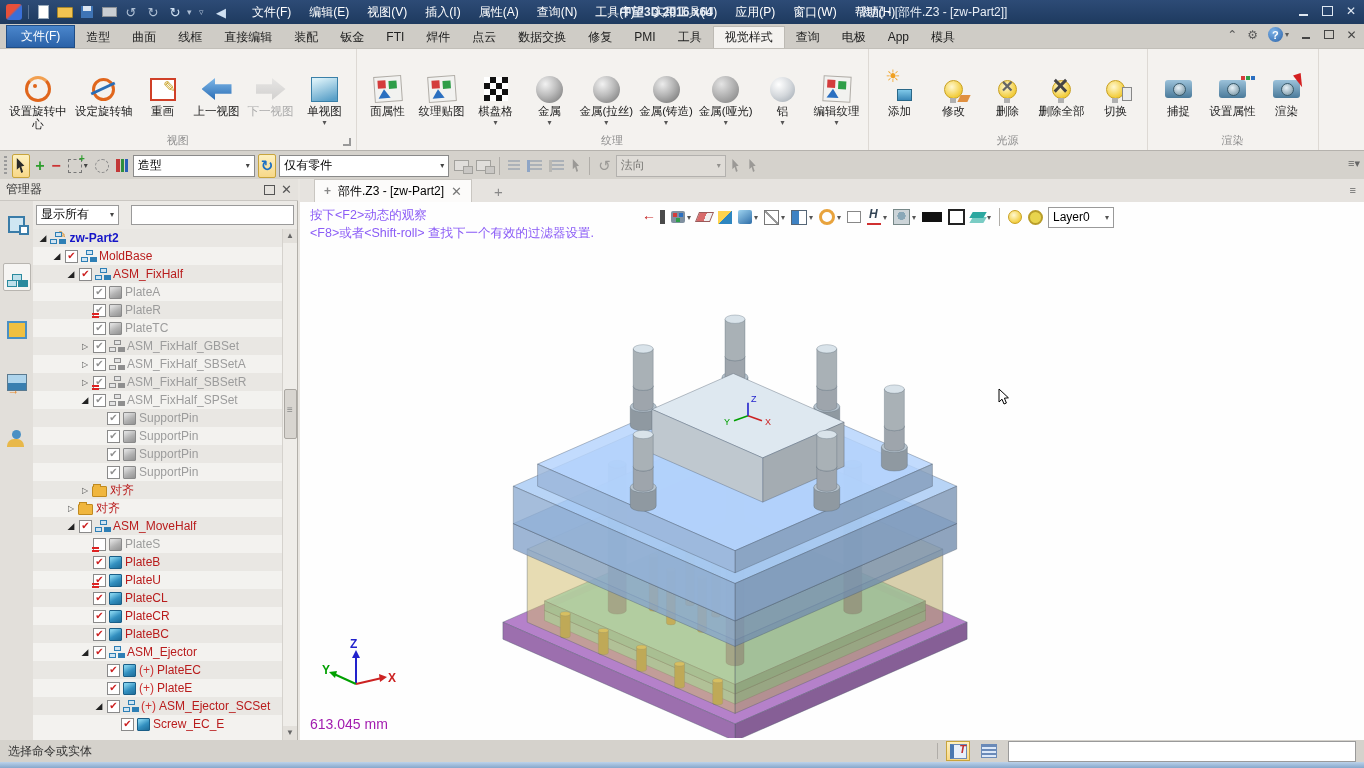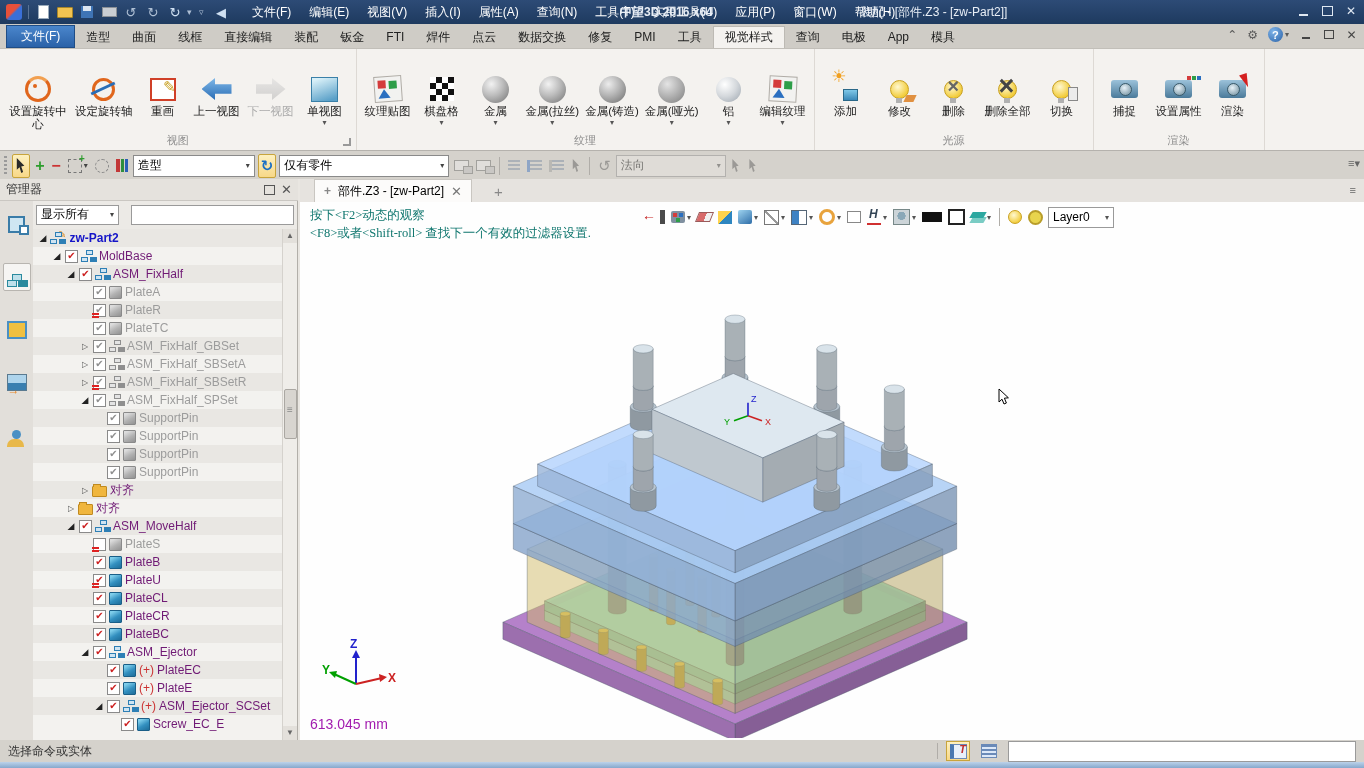--- a/index.html
+++ b/index.html
@@ -142,21 +142,21 @@
   .ls5{width:9px;height:9px;border-radius:50%;background:#4a90c4;}
   .ls5::after{content:"";position:absolute;left:3px;bottom:0px;width:17px;height:8px;border-radius:7px 7px 0 0;background:#e8b84a;}
   .mgr-body{position:absolute;left:33px;top:22px;width:265px;bottom:0;background:#eceae6;border-right:1px solid #b2afa9;box-sizing:border-box;}
   .filter-row{height:27px;display:flex;align-items:center;gap:12px;padding:0 3px;}
   .filter-combo{width:130px;height:20px;background:#fff;border:1px solid #9a9a9a;display:flex;align-items:center;justify-content:space-between;padding:0 4px;box-sizing:border-box;}
   .filter-combo .caret{font-size:8px;color:#444;}
   .mgr-search{flex:1;height:20px;border:1px solid #9a9a9a;background:#fff;box-sizing:border-box;font:inherit;padding:0 3px;}
   .tree{position:absolute;left:0;top:28px;right:14px;bottom:0;background:#f3f2ef;overflow:hidden;}
   .trow{height:18px;display:flex;align-items:center;white-space:nowrap;}
   .trow:nth-child(odd){background:#e9e7e3;}
-  .trow .tlabel{margin-left:3px;color:#701a75;}
+  .trow .tlabel{margin-left:3px;color:#b91c1c;}
   .trow.dim .tlabel{color:#9c9c9c;}
   .trow.root .tlabel{color:#1515c8;font-weight:bold;}
   .texp{width:12px;text-align:center;font-size:8px;color:#555;flex:none;}
   .texp.open{font-size:9px;color:#222;}
   .tcheck{width:11px;height:11px;background:#fff;border:1px solid #8a8a8a;margin:0 2px;flex:none;position:relative;
           display:inline-flex;align-items:center;justify-content:center;font-size:10px;line-height:10px;}
   .tcheck.c-red{color:#cc2020;}
   .tcheck.c-gray{color:#8f8f8f;}
   .tcheck.mark::after{content:"";position:absolute;left:-2px;bottom:-2px;width:7px;height:5px;
           background:linear-gradient(#d22 35%,transparent 35% 65%,#d22 65%);}
@@ -182,21 +182,21 @@
   .canvas{position:absolute;left:300px;top:0;right:0;bottom:0;}
   .doc-tabbar{height:23px;background:#e6e3df;border-bottom:1px solid #c9c6c1;display:flex;align-items:flex-end;position:relative;}
   .doc-tab{display:inline-flex;align-items:center;background:#fcfbfa;border:1px solid #c9c6c1;border-bottom:none;height:22px;
            padding:0 9px;gap:7px;margin-left:14px;}
   .doc-tab .pin{color:#888;font-weight:bold;}
   .doc-tab .close{color:#777;font-size:13px;}
   .newtab{margin-left:16px;color:#888;font-size:15px;line-height:20px;padding:0 6px;}
   .tabbar-menu{position:absolute;right:8px;top:5px;color:#666;font-size:11px;}
   .canvas-area{position:absolute;left:0;top:23px;right:0;bottom:0;background:#fefefe;overflow:hidden;}
   #model{position:absolute;left:0;top:0;pointer-events:none;}
-  .hints{position:absolute;left:10px;top:4px;color:#0f766e;line-height:18px;font-size:12.5px;font-family:Liberation Serif, serif;}
+  .hints{position:absolute;left:10px;top:4px;color:#8b5cf6;line-height:18px;font-size:12.5px;}
   .view-toolbar{position:absolute;top:3px;right:250px;height:24px;display:flex;align-items:center;gap:4px;}
   .vt{display:inline-flex;align-items:center;gap:2px;padding:0 1px;}
   .vt .caret{font-size:8px;color:#555;}
   .g-exit-assembly-icon{width:16px;height:14px;border-right:5px solid #4a4a4a;}
   .g-exit-assembly-icon::before{content:"←";color:#c42020;font-weight:bold;font-size:14px;position:absolute;left:-2px;top:-3px;}
   .g-display-attributes-icon{width:14px;height:12px;background:#8090a0;border-radius:2px;}
   .g-display-attributes-icon::after{content:"";position:absolute;left:2px;top:2px;width:4px;height:4px;background:#d43c3c;box-shadow:6px 0 0 #2a6fc0,3px 5px 0 #2e9e48;}
   .g-erase-icon{width:13px;height:8px;background:linear-gradient(90deg,#d86a6a 55%,#f0f0f0 55%);transform:skewX(-22deg);border:1px solid #9a5a5a;}
   .g-shade-modes-icon{width:14px;height:13px;background:linear-gradient(135deg,#ffd34d 50%,#2e86c0 50%);}
   .g-shaded-cube-icon{width:14px;height:14px;background:linear-gradient(145deg,#9fd4f0,#2e6da8);border-radius:2px;}
@@ -358,20 +358,26 @@
               <i class="ric ic-single-view" data-name="single-view-icon"></i>
             </span>
             <span class="rlabel">单视图</span>
             <span class="rcaret" data-name="chevron-down-icon">▾</span>
           </div>
         </div>
         <div class="rcaption" data-name="group-caption-视图">视图<span class="launcher" data-name="dialog-launcher-icon"></span></div>
       </div>
       <div class="rgroup" data-name="ribbon-group-纹理">
         <div class="rbuttons">
+          <div class="rbtn" data-name="ribbon-button-face-attr">
+            <span class="ricon">
+              <i class="ric ic-face-attr" data-name="face-attr-icon"></i>
+            </span>
+            <span class="rlabel">面属性</span>
+          </div>
           <div class="rbtn" data-name="ribbon-button-texture-map">
             <span class="ricon">
               <i class="ric ic-texture-map" data-name="texture-map-icon"></i>
             </span>
             <span class="rlabel">纹理贴图</span>
           </div>
           <div class="rbtn" data-name="ribbon-button-checker">
             <span class="ricon">
               <i class="ric ic-checker" data-name="checker-icon"></i>
             </span>

